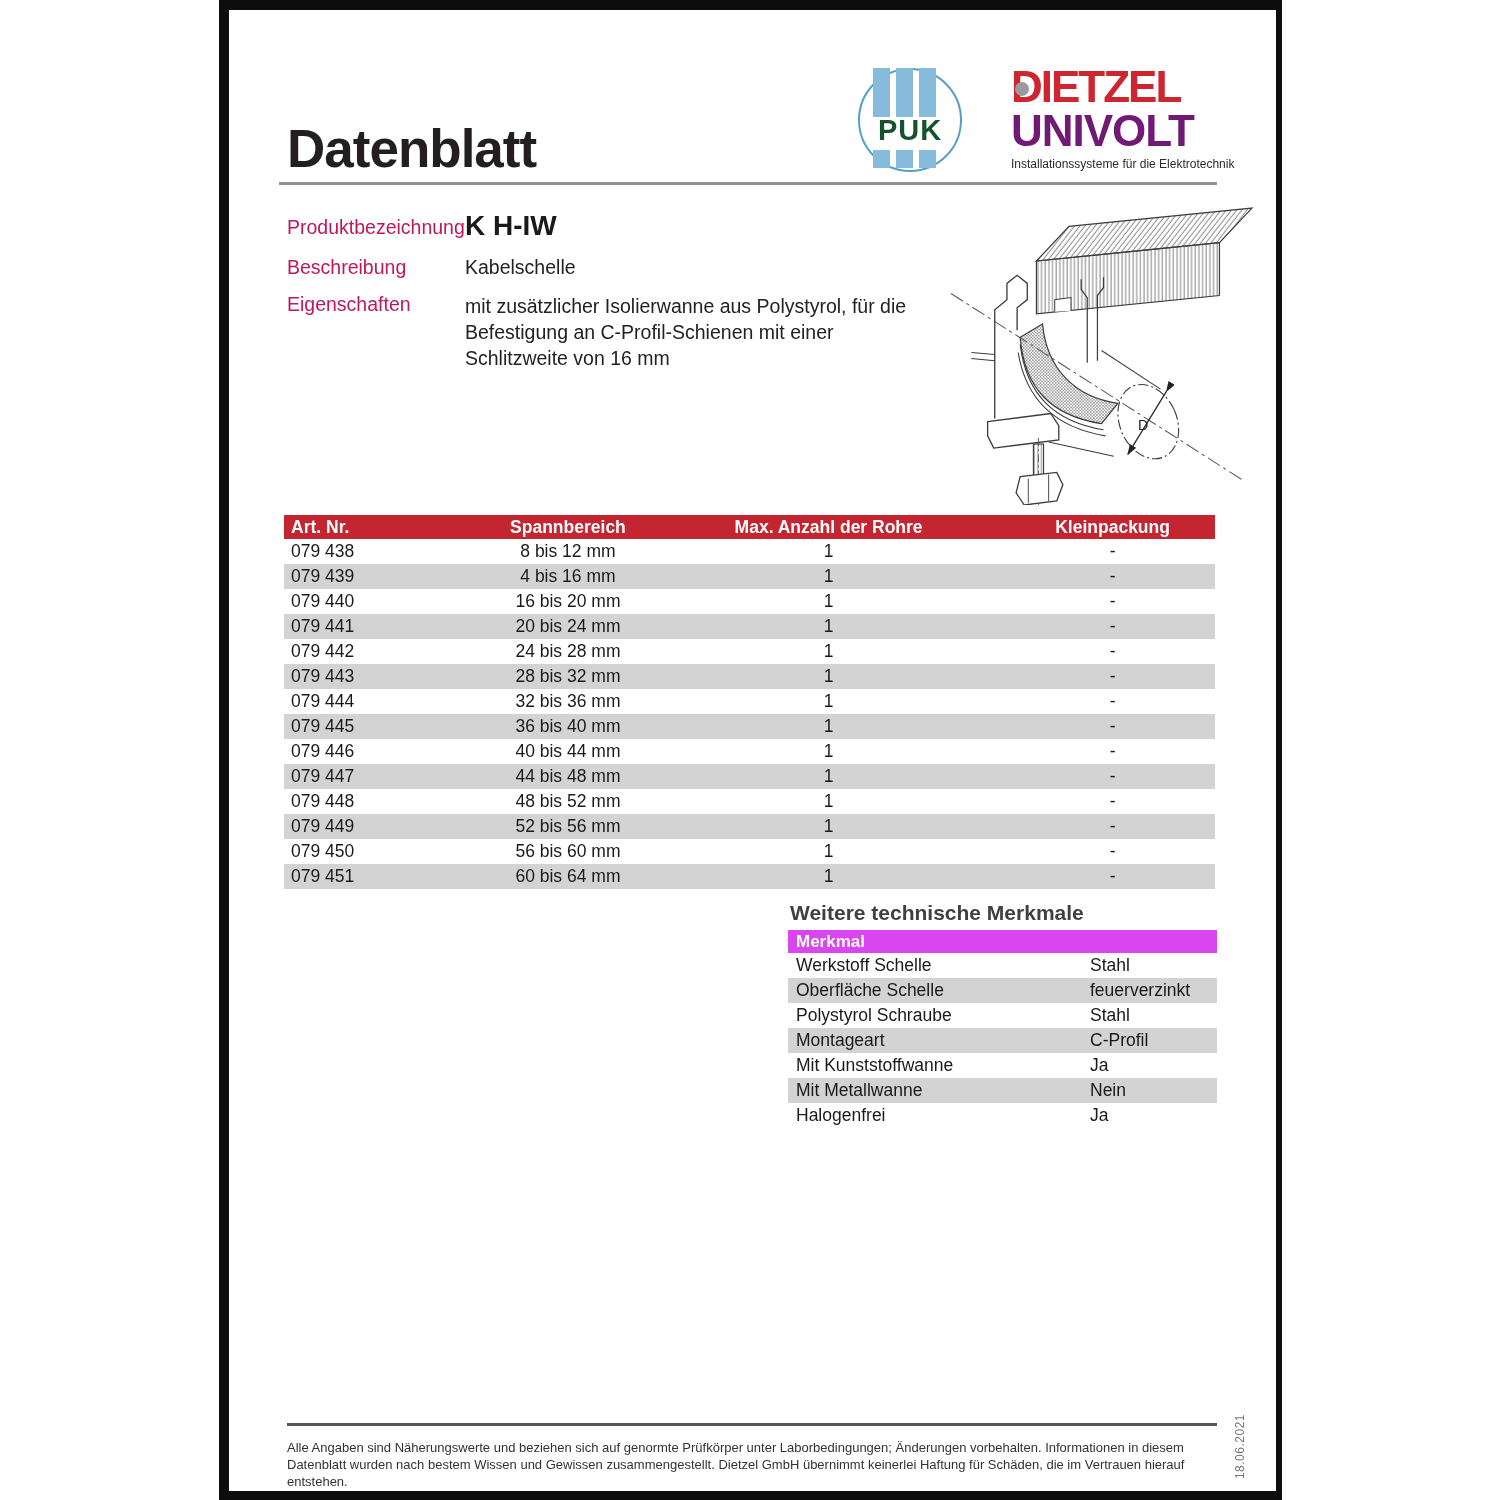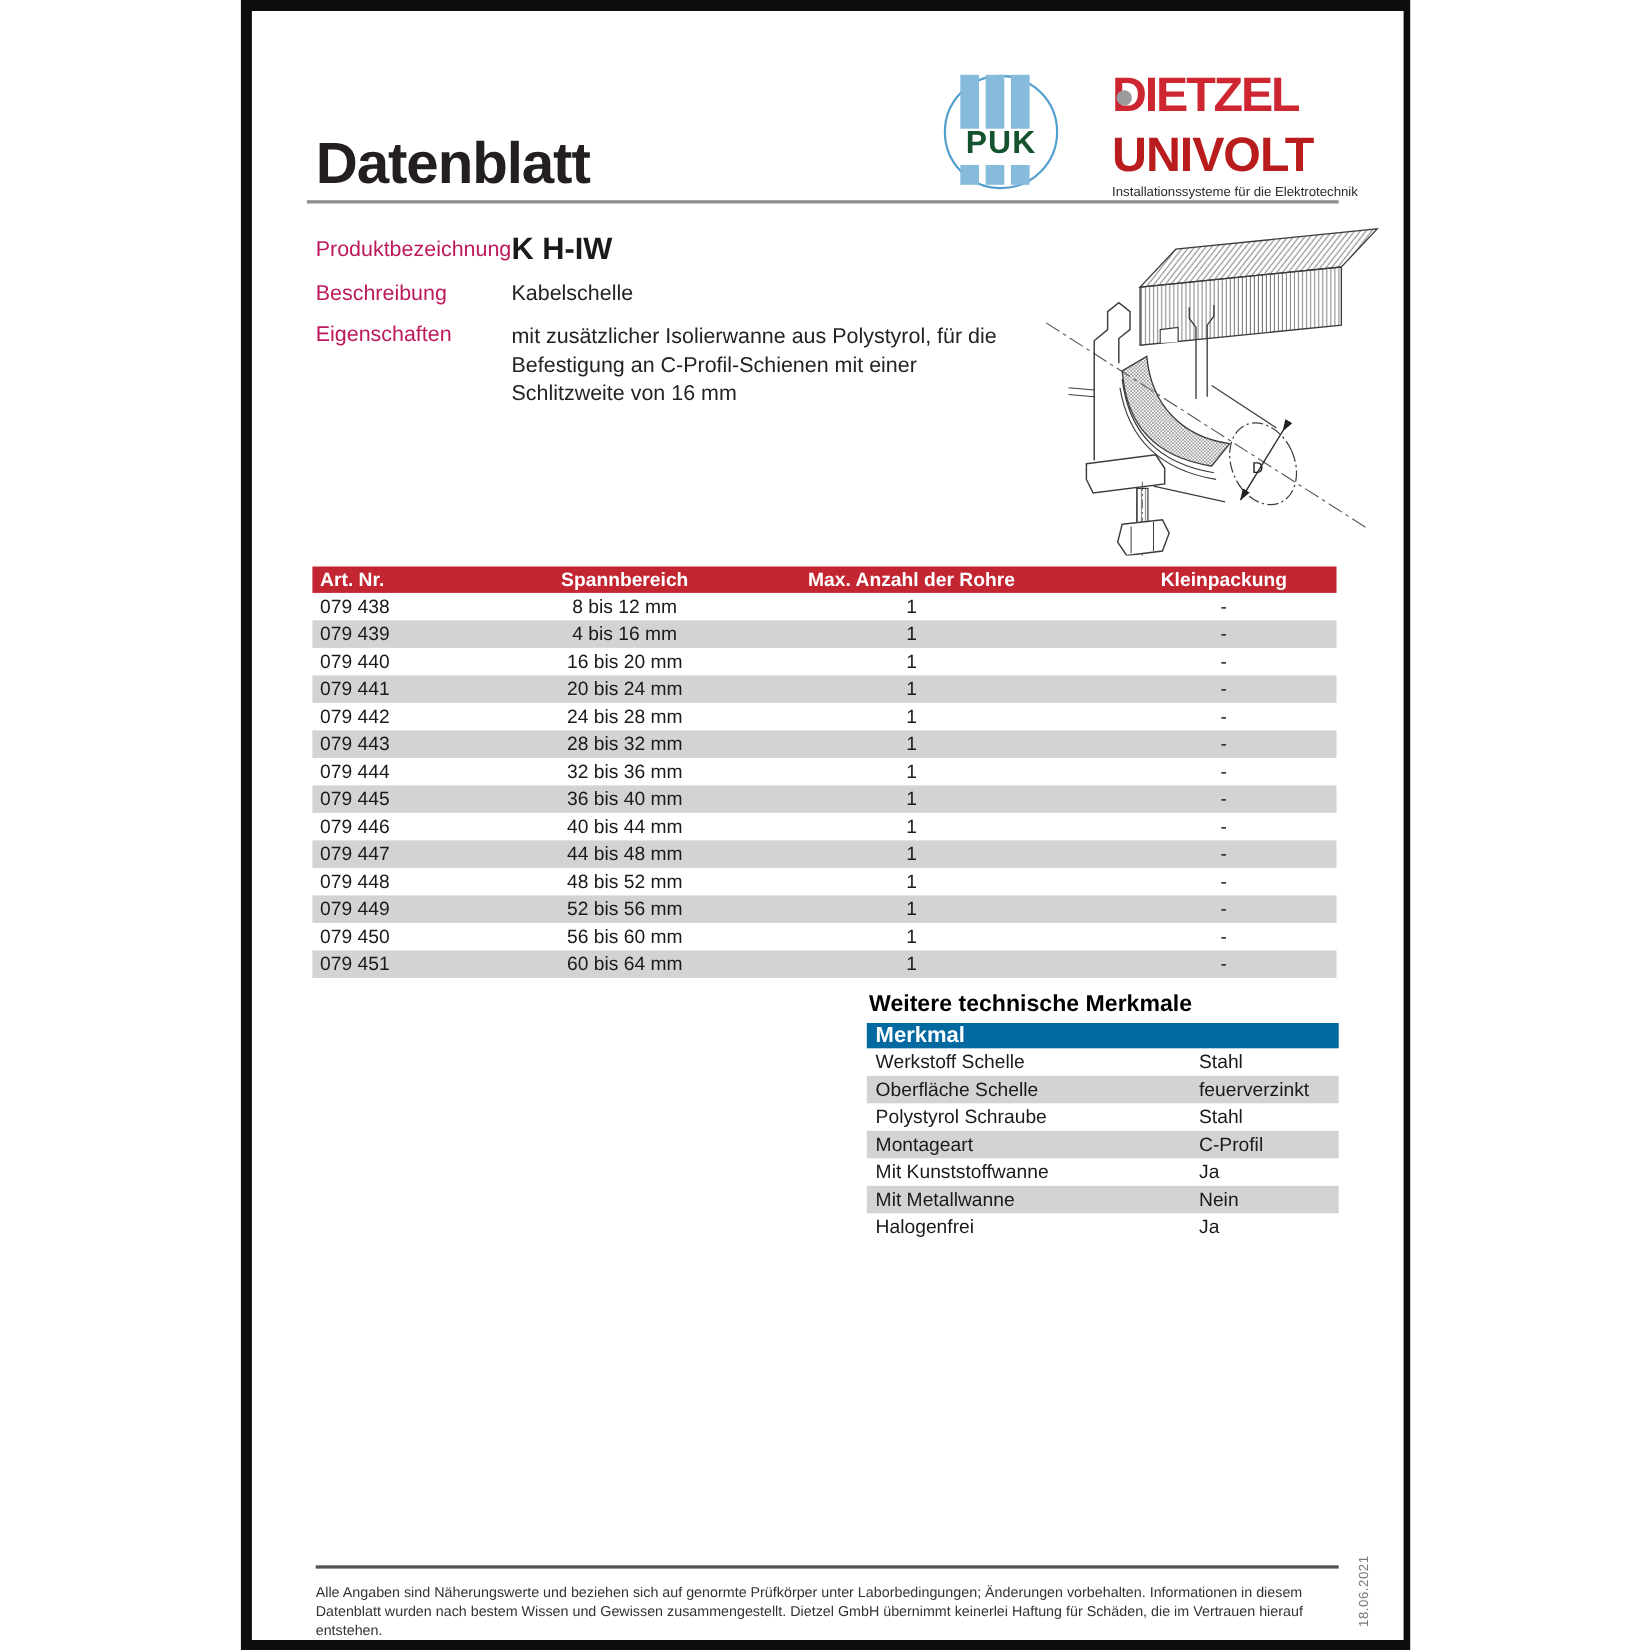--- a/index.html
+++ b/index.html
@@ -20,40 +20,40 @@
   .puk .bar{position:absolute;width:17px;background:#87bbdc;}
   .puk .b1t{left:15px;top:2px;height:49px;} .puk .b2t{left:38px;top:2px;height:49px;} .puk .b3t{left:61px;top:2px;height:49px;}
   .puk .b1b{left:15px;top:84px;height:18px;} .puk .b2b{left:38px;top:84px;height:18px;} .puk .b3b{left:61px;top:84px;height:18px;}
   .puk .ptxt{position:absolute;left:8px;top:48px;width:88px;text-align:center;font-size:29px;font-weight:bold;
              color:#14532d;letter-spacing:1px;text-shadow:-2px 0 #fff,2px 0 #fff,0 -2px #fff,0 2px #fff;}
 
   
   .brand{position:absolute;left:782px;top:55px;width:210px;}
   .brand .l1{font-size:44px;font-weight:bold;letter-spacing:-2px;line-height:44px;color:#ce2630;position:relative;}
   .brand .ddot{position:absolute;left:4px;top:17px;width:14px;height:14px;border-radius:50%;background:#9b9b9e;}
-  .brand .l2{font-size:44px;font-weight:bold;letter-spacing:-1px;line-height:40px;color:#b91c1c;margin-top:12px;}
+  .brand .l2{font-size:44px;font-weight:bold;letter-spacing:-1px;line-height:40px;color:#701a75;margin-top:2px;}
   .brand .tag{font-size:12px;color:#2a2a2a;margin-top:6px;white-space:nowrap;}
 
   
   .plabel{position:absolute;left:58px;font-size:19.5px;color:#be185d;}
   .pvalue{position:absolute;left:236px;font-size:19.5px;color:#222;}
   .pname{font-size:28px;font-weight:bold;color:#1a1a1a;}
   .eig{width:450px;line-height:26px;}
 
   
   .mtable{position:absolute;left:55px;top:505px;width:931px;font-size:17.5px;}
   .mrow{display:grid;grid-template-columns:22% 17% 39% 22%;height:25px;line-height:25px;}
   .mhead{background:#c32531;color:#fff;font-weight:bold;height:24px;line-height:24px;}
   .mrows .mrow:nth-child(even){background:#d3d3d3;}
   .c0{padding-left:7px;text-align:left;} .cc{text-align:center;}
 
   
   .merk{position:absolute;left:559px;top:891px;width:429px;}
-  .merk .mtitle{font-size:21px;font-weight:bold;color:#000000;margin:0 0 5px 2px;}
-  .merk .band{background:#0369a1;color:#fff;font-weight:bold;font-size:20px;height:23px;line-height:23px;padding-left:8px;}
+  .merk .mtitle{font-size:21px;font-weight:bold;color:#404040;margin:0 0 5px 2px;}
+  .merk .band{background:#d946ef;color:#fff;font-weight:bold;font-size:17px;height:23px;line-height:23px;padding-left:8px;}
   .merk .krow{display:grid;grid-template-columns:302px 1fr;height:25px;line-height:25px;font-size:17.5px;}
   .merk .krow .kl{padding-left:8px;}
   .merk .krows .krow:nth-child(even){background:#d3d3d3;}
 
   
   .foot-rule{position:absolute;left:58px;top:1413px;width:930px;height:3px;background:#555;}
   .disclaimer{position:absolute;left:58px;top:1429px;width:934px;font-size:13px;line-height:17px;color:#333;}
   .datestamp{position:absolute;left:1004px;top:1404px;writing-mode:vertical-rl;transform:rotate(180deg);
              font-size:12px;color:#777;letter-spacing:0.5px;}
 

